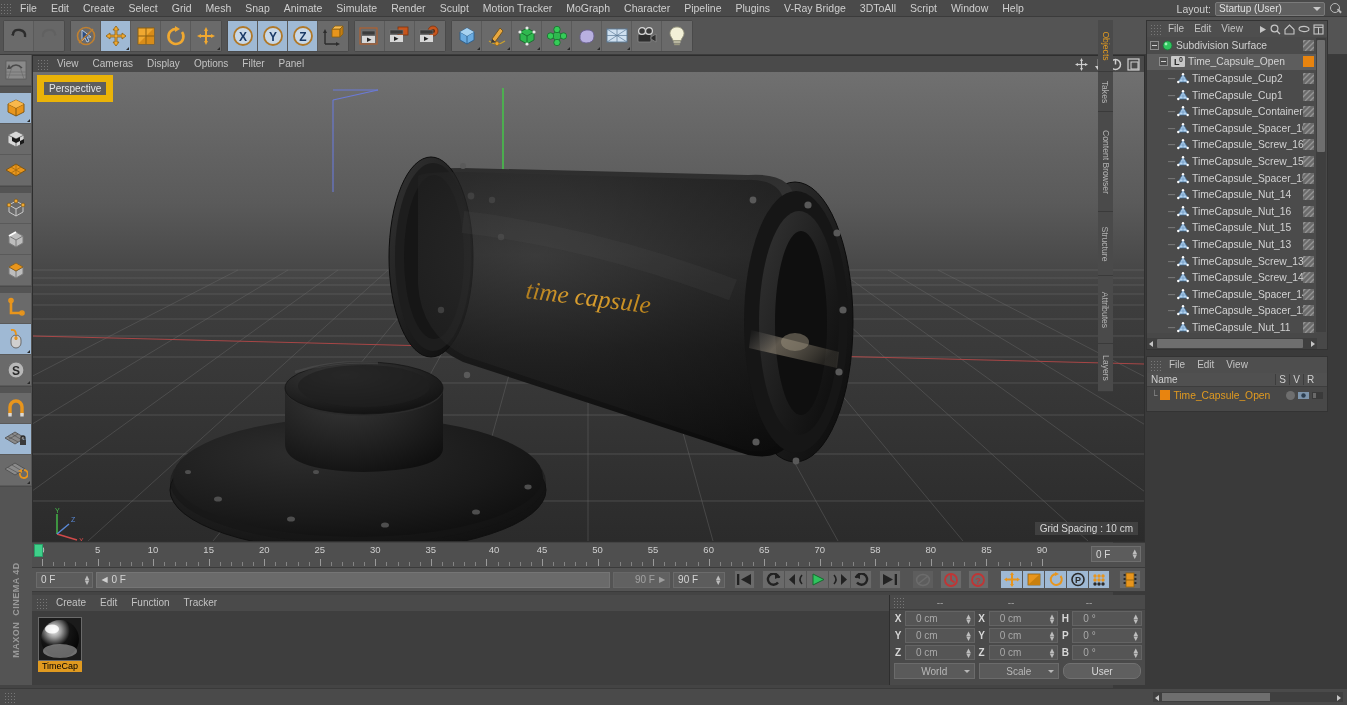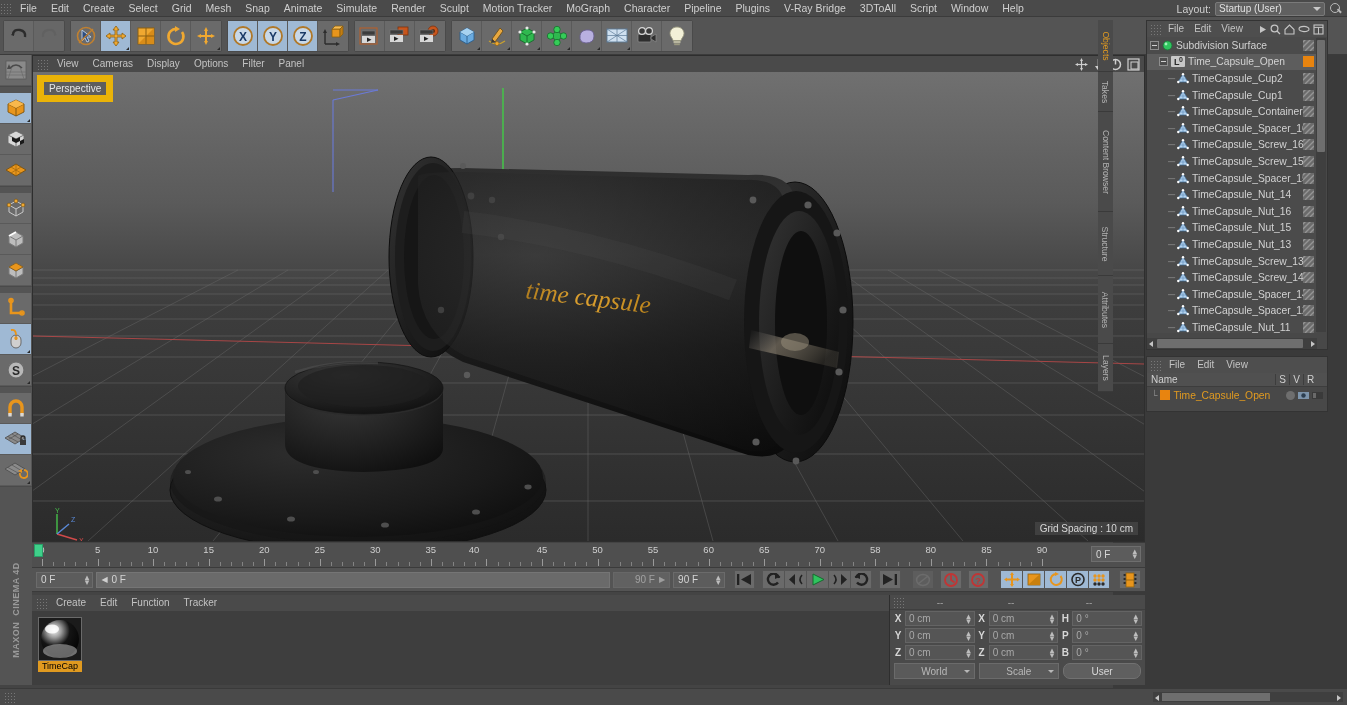--- a/index.html
+++ b/index.html
@@ -146,21 +146,21 @@
   .coords {
     position: absolute; left: 890px; top: 595px; width: 255px; height: 90px;
     background: #4a4a4a;
   }
   .co-head { height: 15px; display: flex; align-items: center; padding-left: 3px; gap: 3px; border-bottom: 1px solid #3f3f3f; }
   .co-head .seg { font-size: 10px; color: #9f9f9f; text-align: center; }
   .co-row { display: flex; align-items: center; height: 17px; padding: 0 3px; gap: 2px; }
   .co-lbl { width: 10px; font-size: 10px; font-weight: bold; color: #d6d6d6; text-align: center; }
   .co-inp {
     flex: 1; height: 15px; background: #555; border: 1px solid #646464; font-size: 10px;
-    color: #a9a9a9; padding: 0 3px; line-height: 14px; position: relative;
+    color: #a9a9a9; padding: 0 10px; line-height: 14px; position: relative;
   }
   .co-foot { display: flex; align-items: center; gap: 4px; padding: 2px 4px; }
   .co-sel {
     flex: 1; height: 16px; background: #5a5a5a; border: 1px solid #6b6b6b; font-size: 10px;
     color: #b8b8b8; text-align: center; line-height: 15px; position: relative;
   }
   .co-sel .arrow { position: absolute; right: 4px; top: 6px; border-left: 3px solid transparent; border-right: 3px solid transparent; border-top: 3px solid #b8b8b8; }
   .co-apply {
     width: 78px; height: 16px; background: #5f5f5f; border: 1px solid #717171; border-radius: 7px;
     font-size: 10px; color: #d8d8d8; text-align: center; line-height: 15px;
@@ -802,21 +802,21 @@
         <div class="tl-tick" style="left: 363.556px; height: 4px; opacity: 0.7;"></div>
         <div class="tl-tick" style="left: 374.667px; height: 4px; opacity: 0.7;"></div>
         <div class="tl-tick" style="left: 385.778px; height: 4px; opacity: 0.7;"></div>
         <div class="tl-tick" style="left: 396.889px; height: 7px; opacity: 1;"></div>
         <div class="tl-num" style="left: 396.889px;">35</div>
         <div class="tl-tick" style="left: 408px; height: 4px; opacity: 0.7;"></div>
         <div class="tl-tick" style="left: 419.111px; height: 4px; opacity: 0.7;"></div>
         <div class="tl-tick" style="left: 430.222px; height: 4px; opacity: 0.7;"></div>
         <div class="tl-tick" style="left: 441.333px; height: 4px; opacity: 0.7;"></div>
         <div class="tl-tick" style="left: 452.444px; height: 7px; opacity: 1;"></div>
-        <div class="tl-num" style="left: 440px;">40</div>
+        <div class="tl-num" style="left: 460px;">40</div>
         <div class="tl-tick" style="left: 463.556px; height: 4px; opacity: 0.7;"></div>
         <div class="tl-tick" style="left: 474.667px; height: 4px; opacity: 0.7;"></div>
         <div class="tl-tick" style="left: 485.778px; height: 4px; opacity: 0.7;"></div>
         <div class="tl-tick" style="left: 496.889px; height: 4px; opacity: 0.7;"></div>
         <div class="tl-tick" style="left: 508px; height: 7px; opacity: 1;"></div>
         <div class="tl-num" style="left: 508px;">45</div>
         <div class="tl-tick" style="left: 519.111px; height: 4px; opacity: 0.7;"></div>
         <div class="tl-tick" style="left: 530.222px; height: 4px; opacity: 0.7;"></div>
         <div class="tl-tick" style="left: 541.333px; height: 4px; opacity: 0.7;"></div>
         <div class="tl-tick" style="left: 552.444px; height: 4px; opacity: 0.7;"></div>

